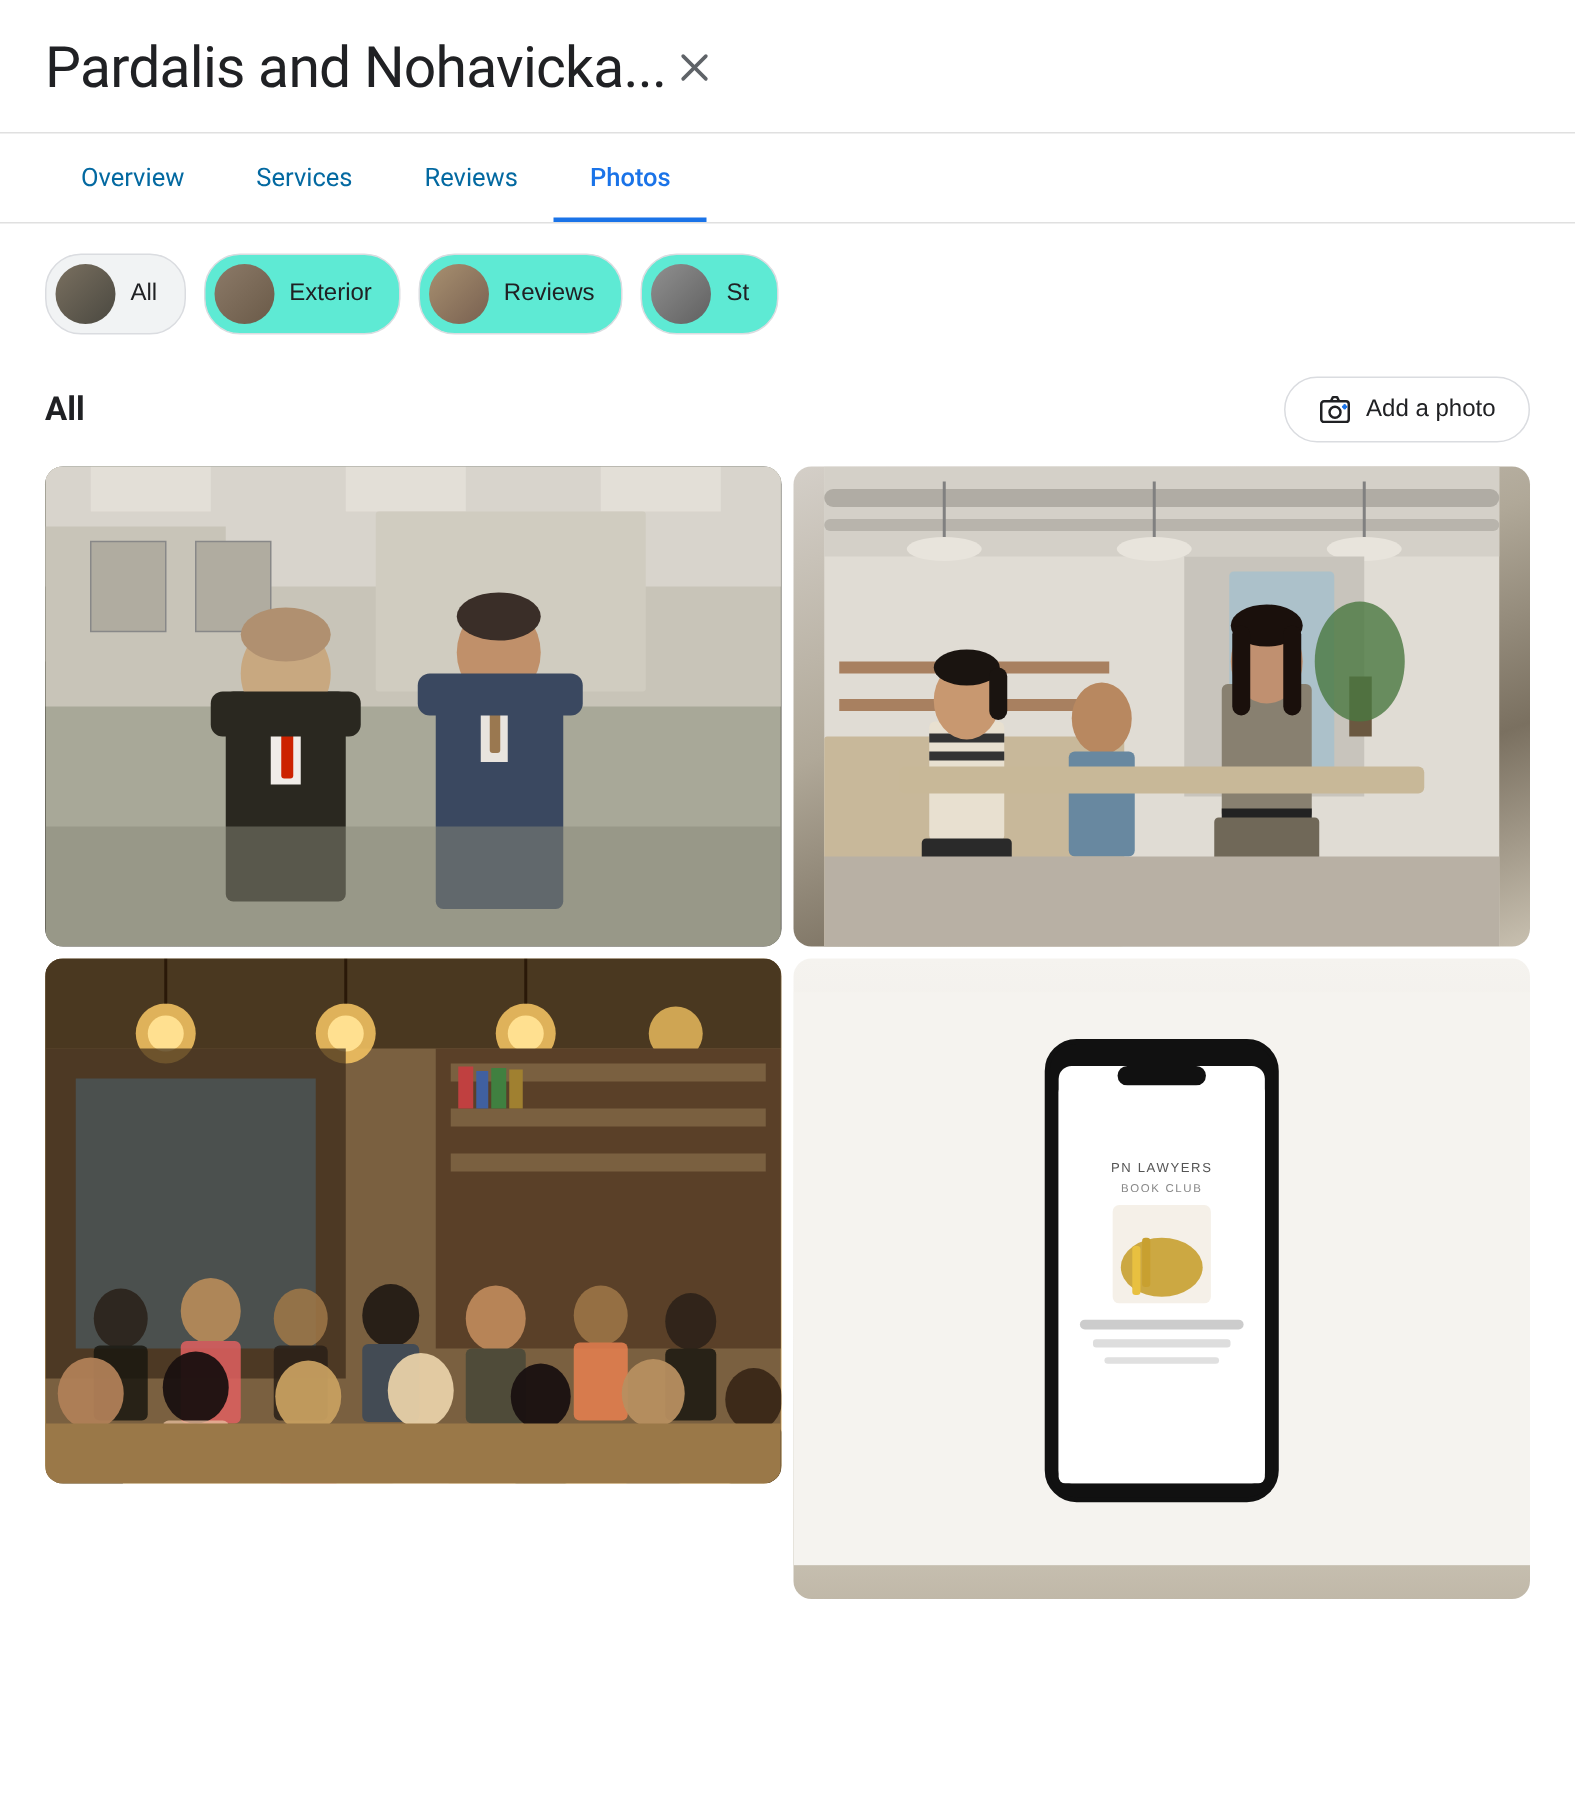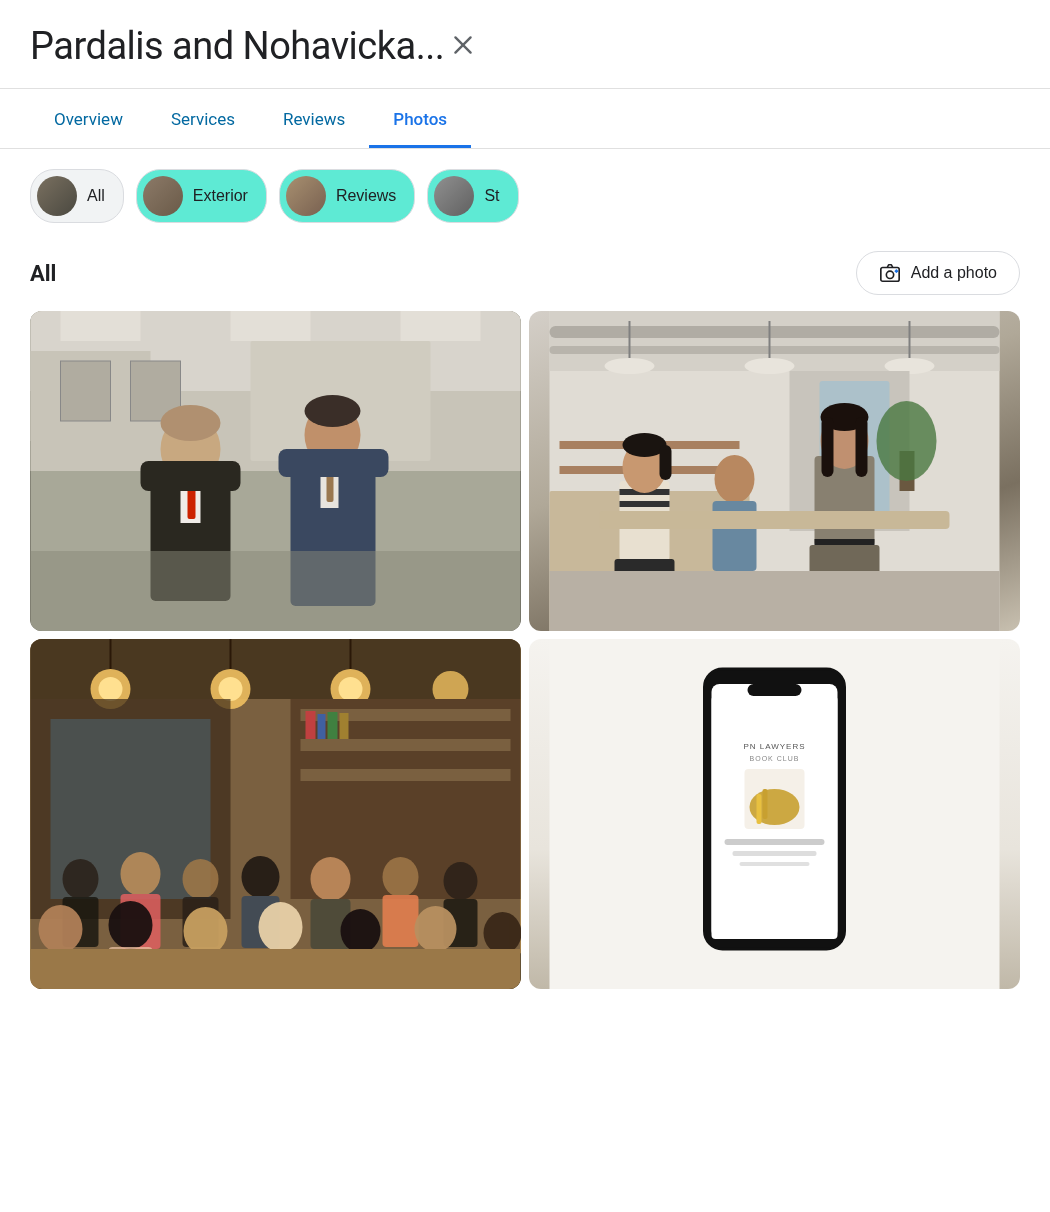--- a/index.html
+++ b/index.html
@@ -156,21 +156,21 @@
       height: 320px;
       background: linear-gradient(160deg, #d4cfc8 0%, #b0a898 40%, #7a7060 70%, #c8c0b0 100%);
       position: relative;
     }
     .photo3 {
       height: 350px;
       background: linear-gradient(160deg, #6b5a3e 0%, #8c7248 40%, #c8a86a 70%, #d4a04a 100%);
       position: relative;
     }
     .photo4 {
-      height: 350px;
+      height: 427px;
       background: linear-gradient(180deg, #f5f3ef 0%, #e8e4dc 60%, #c0b8a8 100%);
       position: relative;
       display: flex;
       align-items: flex-end;
       justify-content: center;
     }
 
     
     .chip-all-bg { background: linear-gradient(135deg, #7a7060 0%, #4a4840 100%); }
     .chip-ext-bg { background: linear-gradient(135deg, #8c7a68 0%, #6a5a48 100%); }

